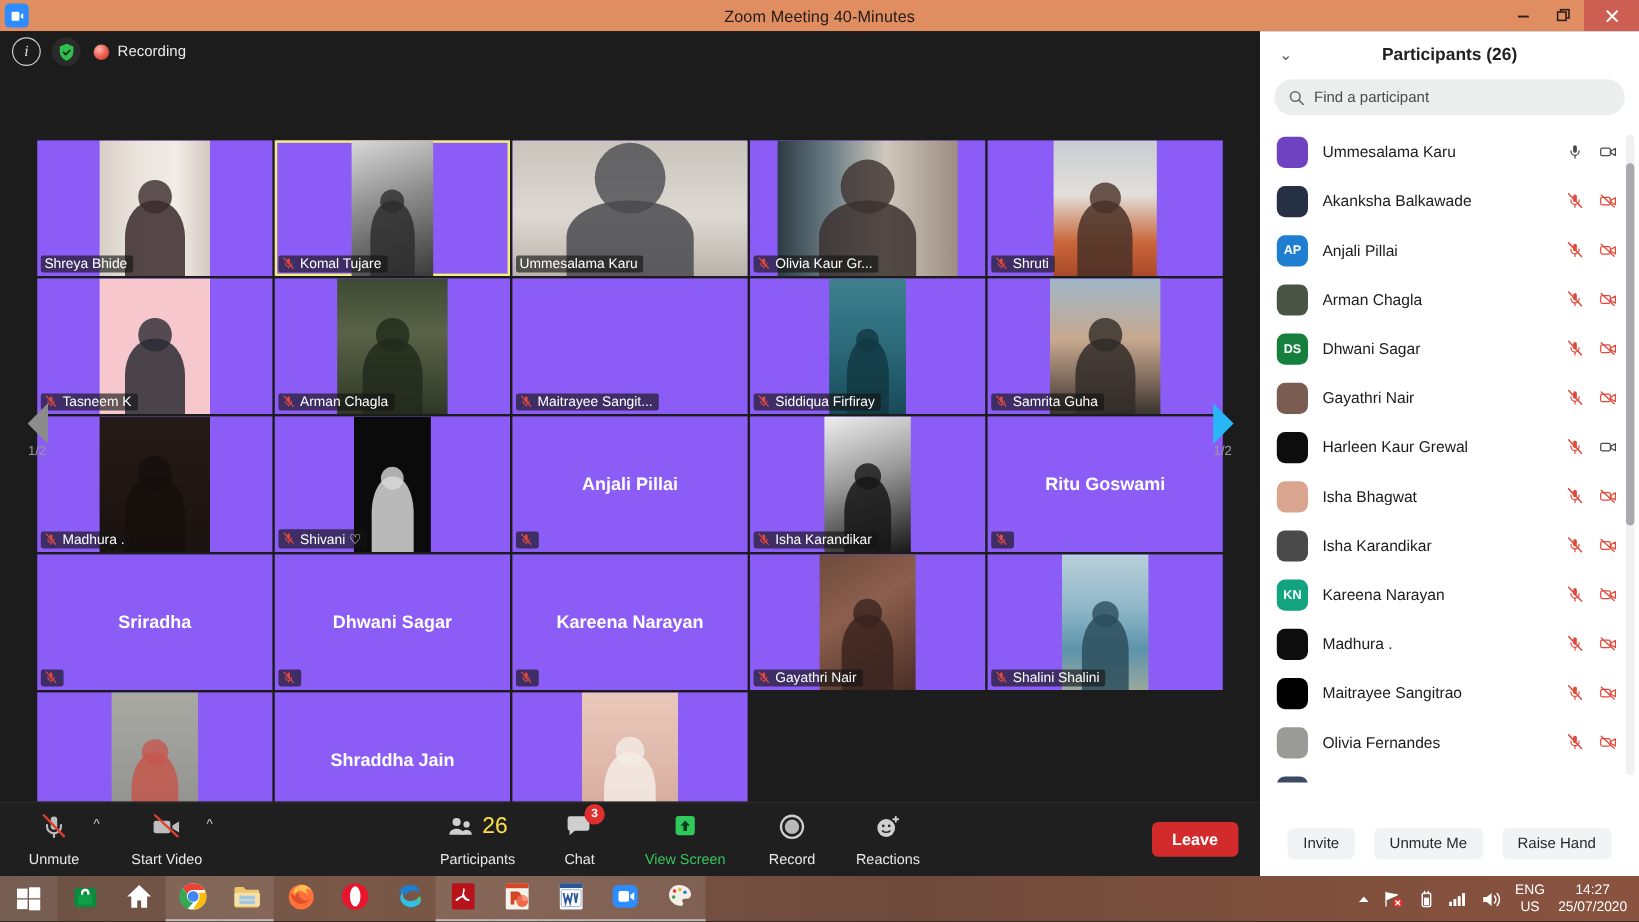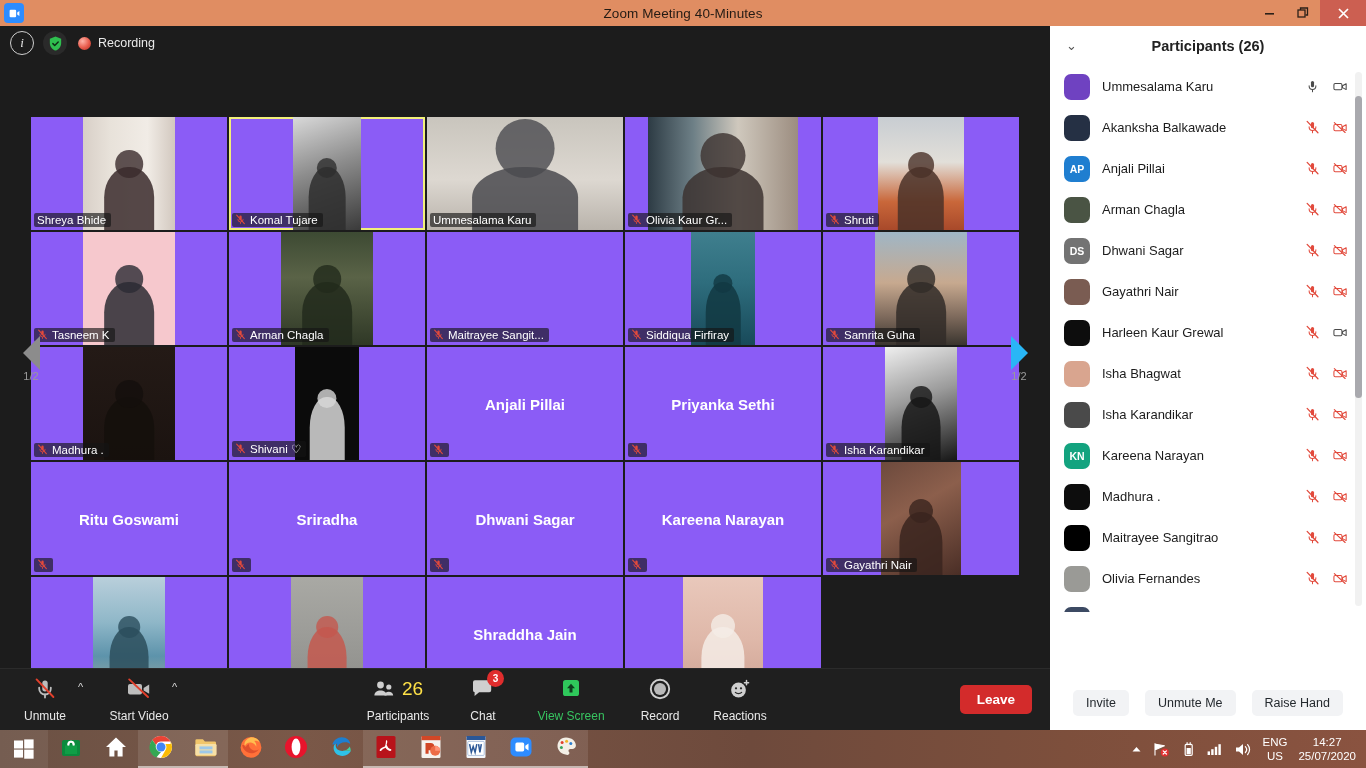--- a/index.html
+++ b/index.html
@@ -478,31 +478,20 @@
           <div class="namebar">
             <svg class="mute-ico" viewBox="0 0 12 13">
               <path d="M6 1.6a1.3 1.3 0 0 1 1.3 1.3v2.7a1.3 1.3 0 0 1-2.6 0V2.9A1.3 1.3 0 0 1 6 1.6z" fill="#e24a3c"></path>
               <path d="M3.2 5.3v.5a2.8 2.8 0 0 0 5.6 0v-.5" fill="none" stroke="#e24a3c" stroke-width=".95"></path>
               <path d="M6 8.8v1.9" stroke="#e24a3c" stroke-width=".95"></path>
               <path d="M1.8 1.1L10.2 10.5" stroke="#e24a3c" stroke-width="1.15" stroke-linecap="round"></path>
             </svg>
           </div>
         </div>
         <div class="tile">
-          <div class="tile-centername">Priyanka Sethi</div>
-          <div class="namebar">
-            <svg class="mute-ico" viewBox="0 0 12 13">
-              <path d="M6 1.6a1.3 1.3 0 0 1 1.3 1.3v2.7a1.3 1.3 0 0 1-2.6 0V2.9A1.3 1.3 0 0 1 6 1.6z" fill="#e24a3c"></path>
-              <path d="M3.2 5.3v.5a2.8 2.8 0 0 0 5.6 0v-.5" fill="none" stroke="#e24a3c" stroke-width=".95"></path>
-              <path d="M6 8.8v1.9" stroke="#e24a3c" stroke-width=".95"></path>
-              <path d="M1.8 1.1L10.2 10.5" stroke="#e24a3c" stroke-width="1.15" stroke-linecap="round"></path>
-            </svg>
-          </div>
-        </div>
-        <div class="tile">
           <div class="media">
             <div class="thumb" style="width:72px;background:linear-gradient(160deg,#efefef 0%,#9b9b9b 45%,#171717 100%);position:relative;overflow:hidden;">
               <div style="position:absolute;left:50%;bottom:0;transform:translateX(-50%);width:54%;height:56%;border-radius:48% 48% 0 0;background:#161616;opacity:.85"></div>
               <div style="position:absolute;left:50%;bottom:46%;transform:translateX(-50%);width:30%;padding-top:30%;border-radius:50%;background:#161616;opacity:.8"></div>
             </div>
           </div>
           <div class="namebar">
             <svg class="mute-ico" viewBox="0 0 12 13">
               <path d="M6 1.6a1.3 1.3 0 0 1 1.3 1.3v2.7a1.3 1.3 0 0 1-2.6 0V2.9A1.3 1.3 0 0 1 6 1.6z" fill="#e24a3c"></path>
               <path d="M3.2 5.3v.5a2.8 2.8 0 0 0 5.6 0v-.5" fill="none" stroke="#e24a3c" stroke-width=".95"></path>
@@ -722,20 +711,29 @@
 
       <div class="leave-btn">Leave</div>
     </div>
   </div>
 
   <div class="panel">
     <div class="panel-head">
       <span class="collapse-ico">⌄</span>
       <span class="panel-title">Participants (26)</span>
     </div>
+    <div class="search-wrap">
+      <div class="searchbox">
+        <svg viewBox="0 0 14 14" fill="none" stroke="#6a6a6a" stroke-width="1.4">
+          <circle cx="5.8" cy="5.8" r="4.3"></circle>
+            <path d="M9.1 9.1L13 13" stroke-linecap="round"></path>
+        </svg>
+        <span class="search-ph">Find a participant</span>
+      </div>
+    </div>
     <div class="plist" id="participant-list">
       <div class="pscroll">
         <div class="thumbbar"></div>
       </div>
     <div class="prow">
           <div class="pav" style="background:#6f42c1"></div>
           <div class="pname">Ummesalama Karu</div>
           <div class="picons">
             <span>
               <svg viewBox="0 0 16 16">
@@ -809,21 +807,21 @@
             <span>
               <svg viewBox="0 0 18 14">
                 <rect x="1.1" y="3.3" width="9.6" height="7.6" rx="1.5" fill="none" stroke="#e24a3c" stroke-width="1.25"></rect>
                 <path d="M11.4 6.1l4.4-2.4v7l-4.4-2.4V6.1z" fill="none" stroke="#e24a3c" stroke-width="1.25" stroke-linejoin="round"></path>
                 <path d="M1.6 1.1L14.6 13" stroke="#e24a3c" stroke-width="1.35" stroke-linecap="round"></path>
               </svg>
             </span>
           </div>
         </div>
         <div class="prow">
-          <div class="pav" style="background:#737373">DS</div>
+          <div class="pav" style="background:#15803d">DS</div>
           <div class="pname">Dhwani Sagar</div>
           <div class="picons">
             <span>
               <svg viewBox="0 0 16 16">
                 <path d="M8 2.2a1.65 1.65 0 0 1 1.65 1.65v3.4a1.65 1.65 0 0 1-3.3 0v-3.4A1.65 1.65 0 0 1 8 2.2z" fill="#e24a3c"></path>
                 <path d="M4.4 7.1v.4a3.6 3.6 0 0 0 7.2 0v-.4" fill="none" stroke="#e24a3c" stroke-width="1.1" stroke-linecap="round"></path>
                 <path d="M8 11.3v2.3" stroke="#e24a3c" stroke-width="1.1" stroke-linecap="round"></path>
                 <path d="M2.3 1.5L13.8 13.6" stroke="#e24a3c" stroke-width="1.35" stroke-linecap="round"></path>
               </svg>
             </span>

